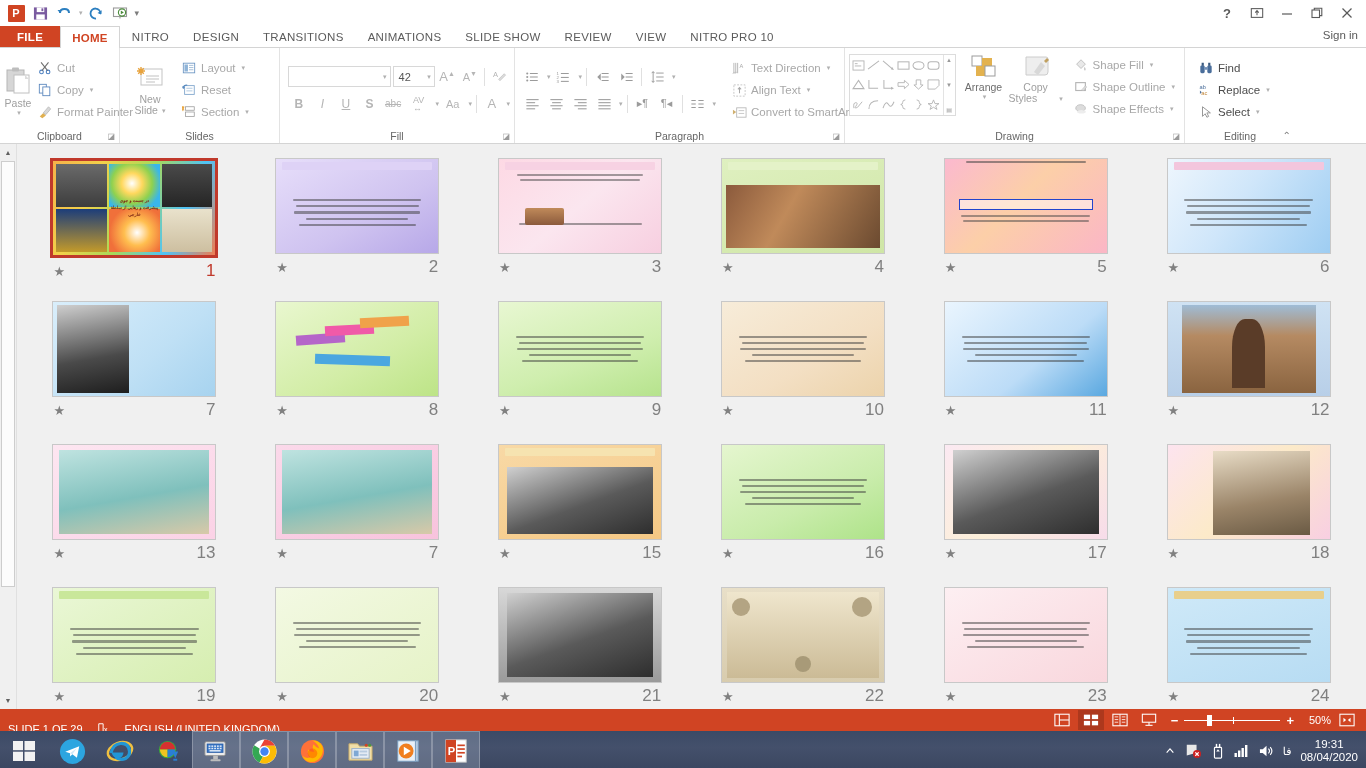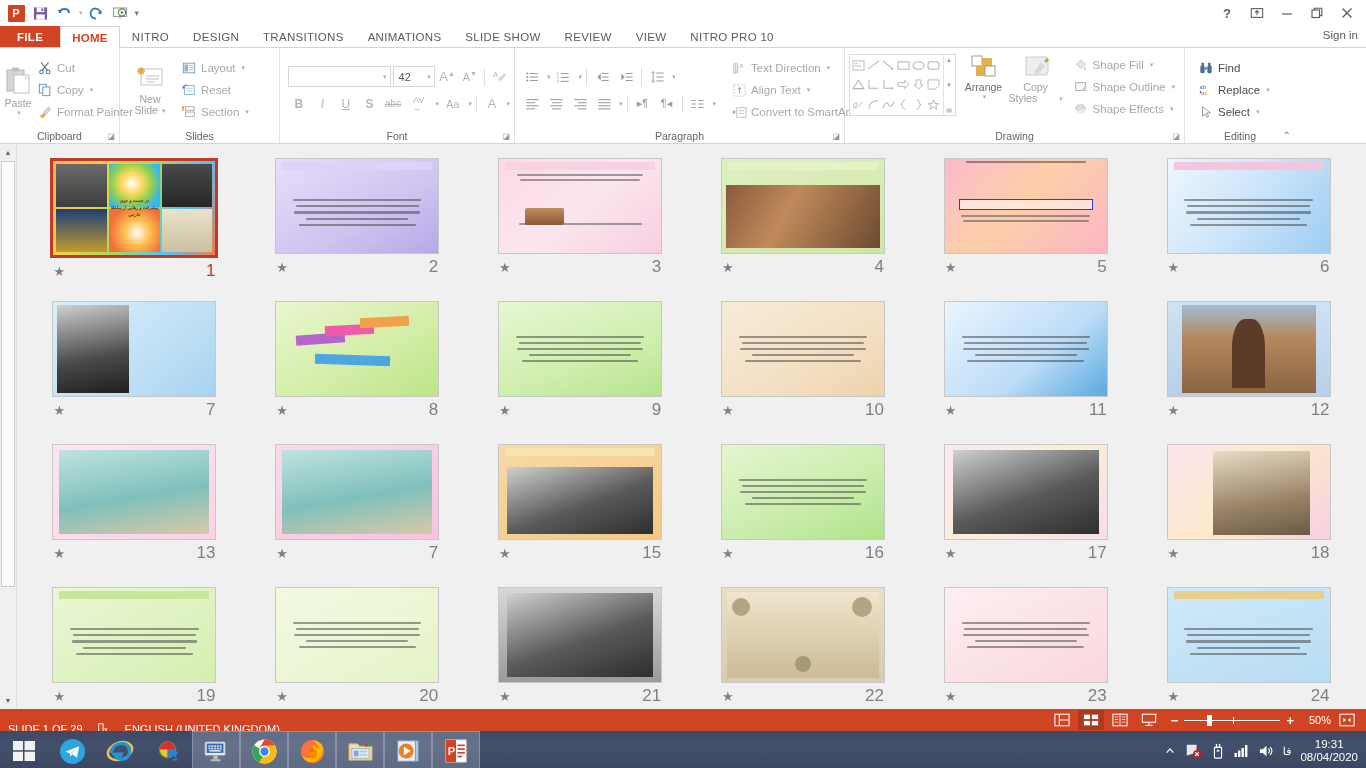--- a/index.html
+++ b/index.html
@@ -480,21 +480,21 @@
           </div>
         <div class="caret">▾</div>
         <div class="vsep"></div>
         <div class="fbtn">
             <span style="font-size:13px">A</span>
           </div>
         <div class="caret">▾</div>
       </div>
     </div>
     <div class="rgroup-label">
-      <span>Font</span>
+      <span>Fill</span>
       <span class="dlg-launch">◪</span>
     </div>
   </div>
 
   <div class="rgroup" style="width:330px">
     <div class="rgroup-body" style="padding-left:6px">
       <div style="display:flex;flex-direction:column;justify-content:center">
         <div class="fontrow">
           <div class="fbtn">
             <svg width="15" height="14" viewBox="0 0 16 16">

